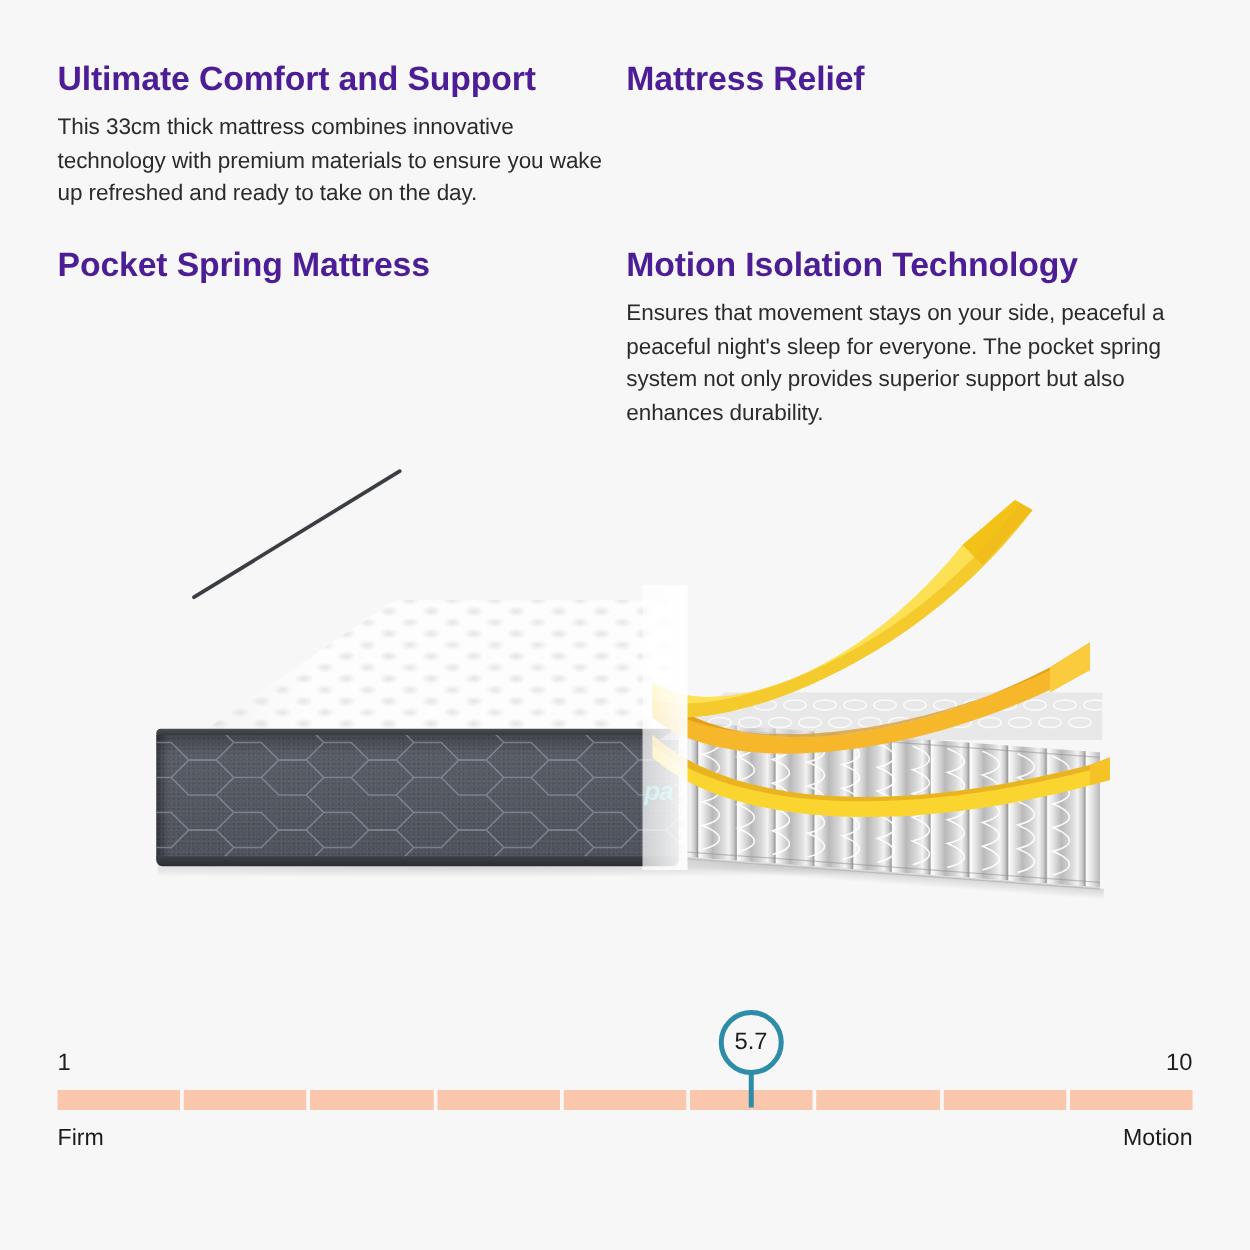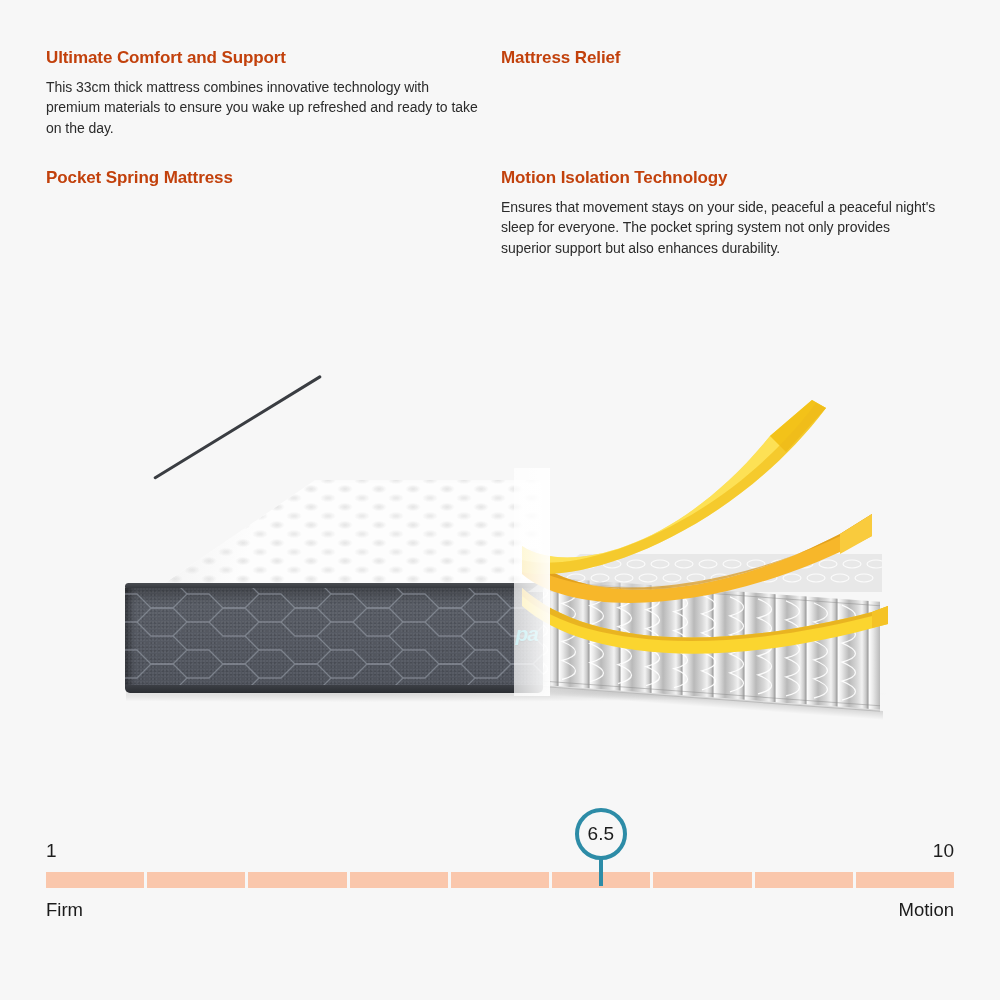--- a/index.html
+++ b/index.html
@@ -24,30 +24,30 @@
     width: 1000px;
     padding: 48px 44px 0 46px;
     box-sizing: border-box;
     display: grid;
     grid-template-columns: 455px 455px;
     column-gap: 0px;
     row-gap: 30px;
   }
   .feature-block { width: 440px; }
   .feature-title {
-    color: #c2410c;
-    font-size: 17px;
+    color: #4c1d95;
+    font-size: 27px;
     font-weight: bold;
     line-height: 1.15;
     margin: 0 0 9px 0;
     letter-spacing: -0.1px;
   }
   .feature-body {
     color: #2b2b2b;
-    font-size: 14px;
+    font-size: 18px;
     line-height: 1.47;
     margin: 0;
     letter-spacing: -0.05px;
   }
 
   
   .product-stage {
     position: absolute;
     left: 0;
     top: 380px;
@@ -477,19 +477,19 @@
     <div class="scale-seg"></div>
     <div class="scale-seg"></div>
     <div class="scale-seg"></div>
     <div class="scale-seg"></div>
     <div class="scale-seg"></div>
     <div class="scale-seg"></div>
   </div>
 
   <div class="marker" id="firmness-marker" style="left: 61.1%;">
     <div class="marker-stem"></div>
-    <div class="marker-bubble">6.5</div>
+    <div class="marker-bubble">5.7</div>
   </div>
 
   <span class="scale-label left">Firm</span>
   <span class="scale-label right">Motion</span>
 
 </div>
 
 </body></html>

